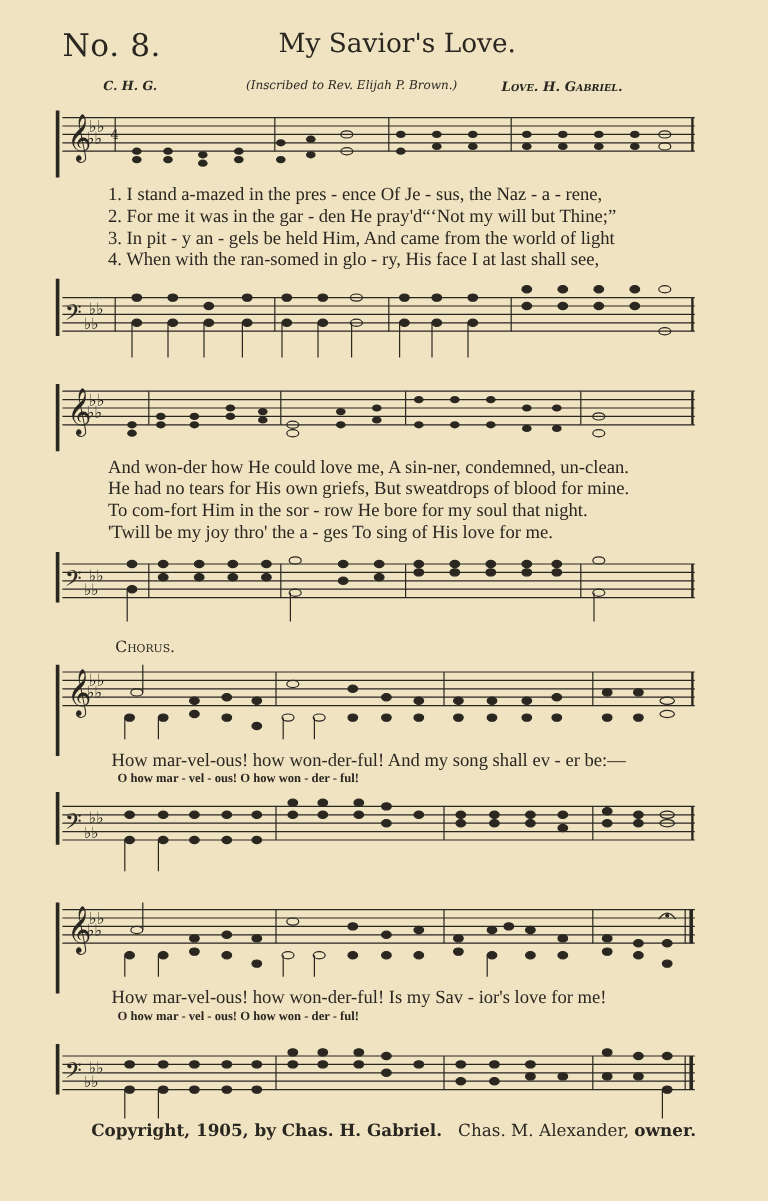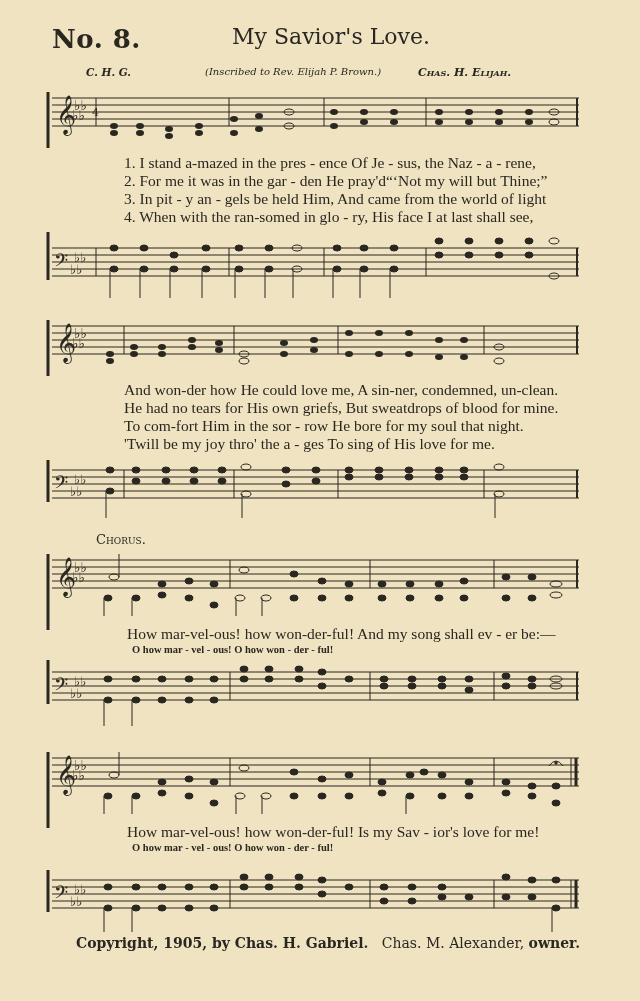--- a/index.html
+++ b/index.html
@@ -1,40 +1,40 @@
 <!DOCTYPE html>
 <html><head>
 <meta charset="utf-8">
 <style>
   html,body{margin:0;padding:0;}
   body{width:640px;height:1001px;background:#efe3c2;position:relative;overflow:hidden;
        font-family:"DejaVu Serif","Liberation Serif",serif;color:#2a2620;}
   .abs{position:absolute;}
-  .hdr-no{left:52px;top:24px;font-size:26px;font-weight:bold;letter-spacing:0.5px;}
+  .hdr-no{left:52px;top:24px;font-size:26px;font-weight:normal;letter-spacing:0.5px;}
   .hdr-title{left:232px;top:24px;font-size:22px;font-weight:normal;}
   .credit{font-size:10.5px;font-weight:bold;top:66px;font-style:italic;}
   .credit.l{left:86px;}
   .credit.c{left:205px;font-weight:normal;font-size:10px;}
   .credit.r{left:418px;font-variant:small-caps;font-size:11px;}
-  .lyr{font-family:"Liberation Serif","DejaVu Serif",serif;font-size:15.5px;white-space:nowrap;line-height:19px;margin-left:34px;}
+  .lyr{font-family:"Liberation Serif","DejaVu Serif",serif;font-size:15.5px;white-space:nowrap;line-height:19px;}
   .lyr.small{font-size:10.5px;font-weight:bold;line-height:14px;}
   .lyr.bold{font-weight:bold;}
   .chorus{left:96px;top:532px;font-size:13px;font-weight:normal;font-variant:small-caps;}
   .copy{left:76px;top:935px;font-size:14px;white-space:nowrap;}
   .copy b{font-weight:bold;}
   svg.staff{position:absolute;left:44px;}
 </style>
 </head>
 <body>
 
 <div class="abs hdr-no">No. 8.</div>
 <div class="abs hdr-title">My Savior's Love.</div>
 <div class="abs credit l">C. H. G.</div>
 <div class="abs credit c">(Inscribed to Rev. Elijah P. Brown.)</div>
-<div class="abs credit r">Chas. H. Elijah.</div>
+<div class="abs credit r">Love. H. Gabriel.</div>
 
 <svg class="staff" width="540" height="60" style="top:88px" viewBox="0 0 540 60">
   <g stroke="#2a2620" stroke-width="1">
     <line x1="8" y1="10" x2="535" y2="10"></line>
       <line x1="8" y1="17" x2="535" y2="17"></line>
       <line x1="8" y1="24" x2="535" y2="24"></line>
       <line x1="8" y1="31" x2="535" y2="31"></line>
       <line x1="8" y1="38" x2="535" y2="38"></line>
     <line x1="4" y1="4" x2="4" y2="160" stroke-width="3"></line>
     <line x1="52" y1="10" x2="52" y2="38"></line>

